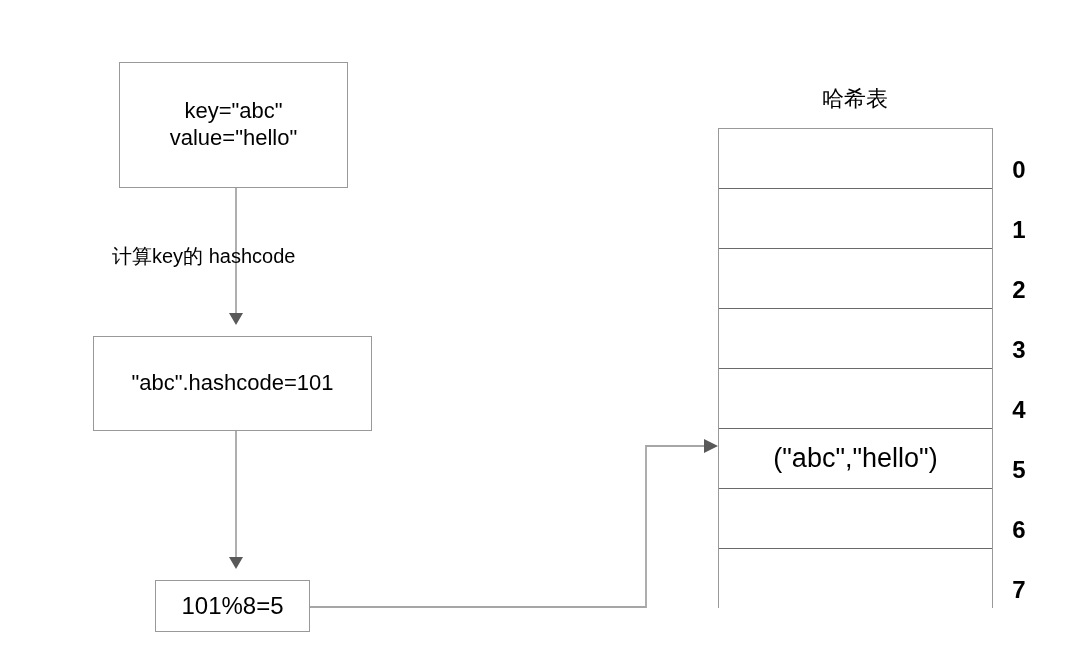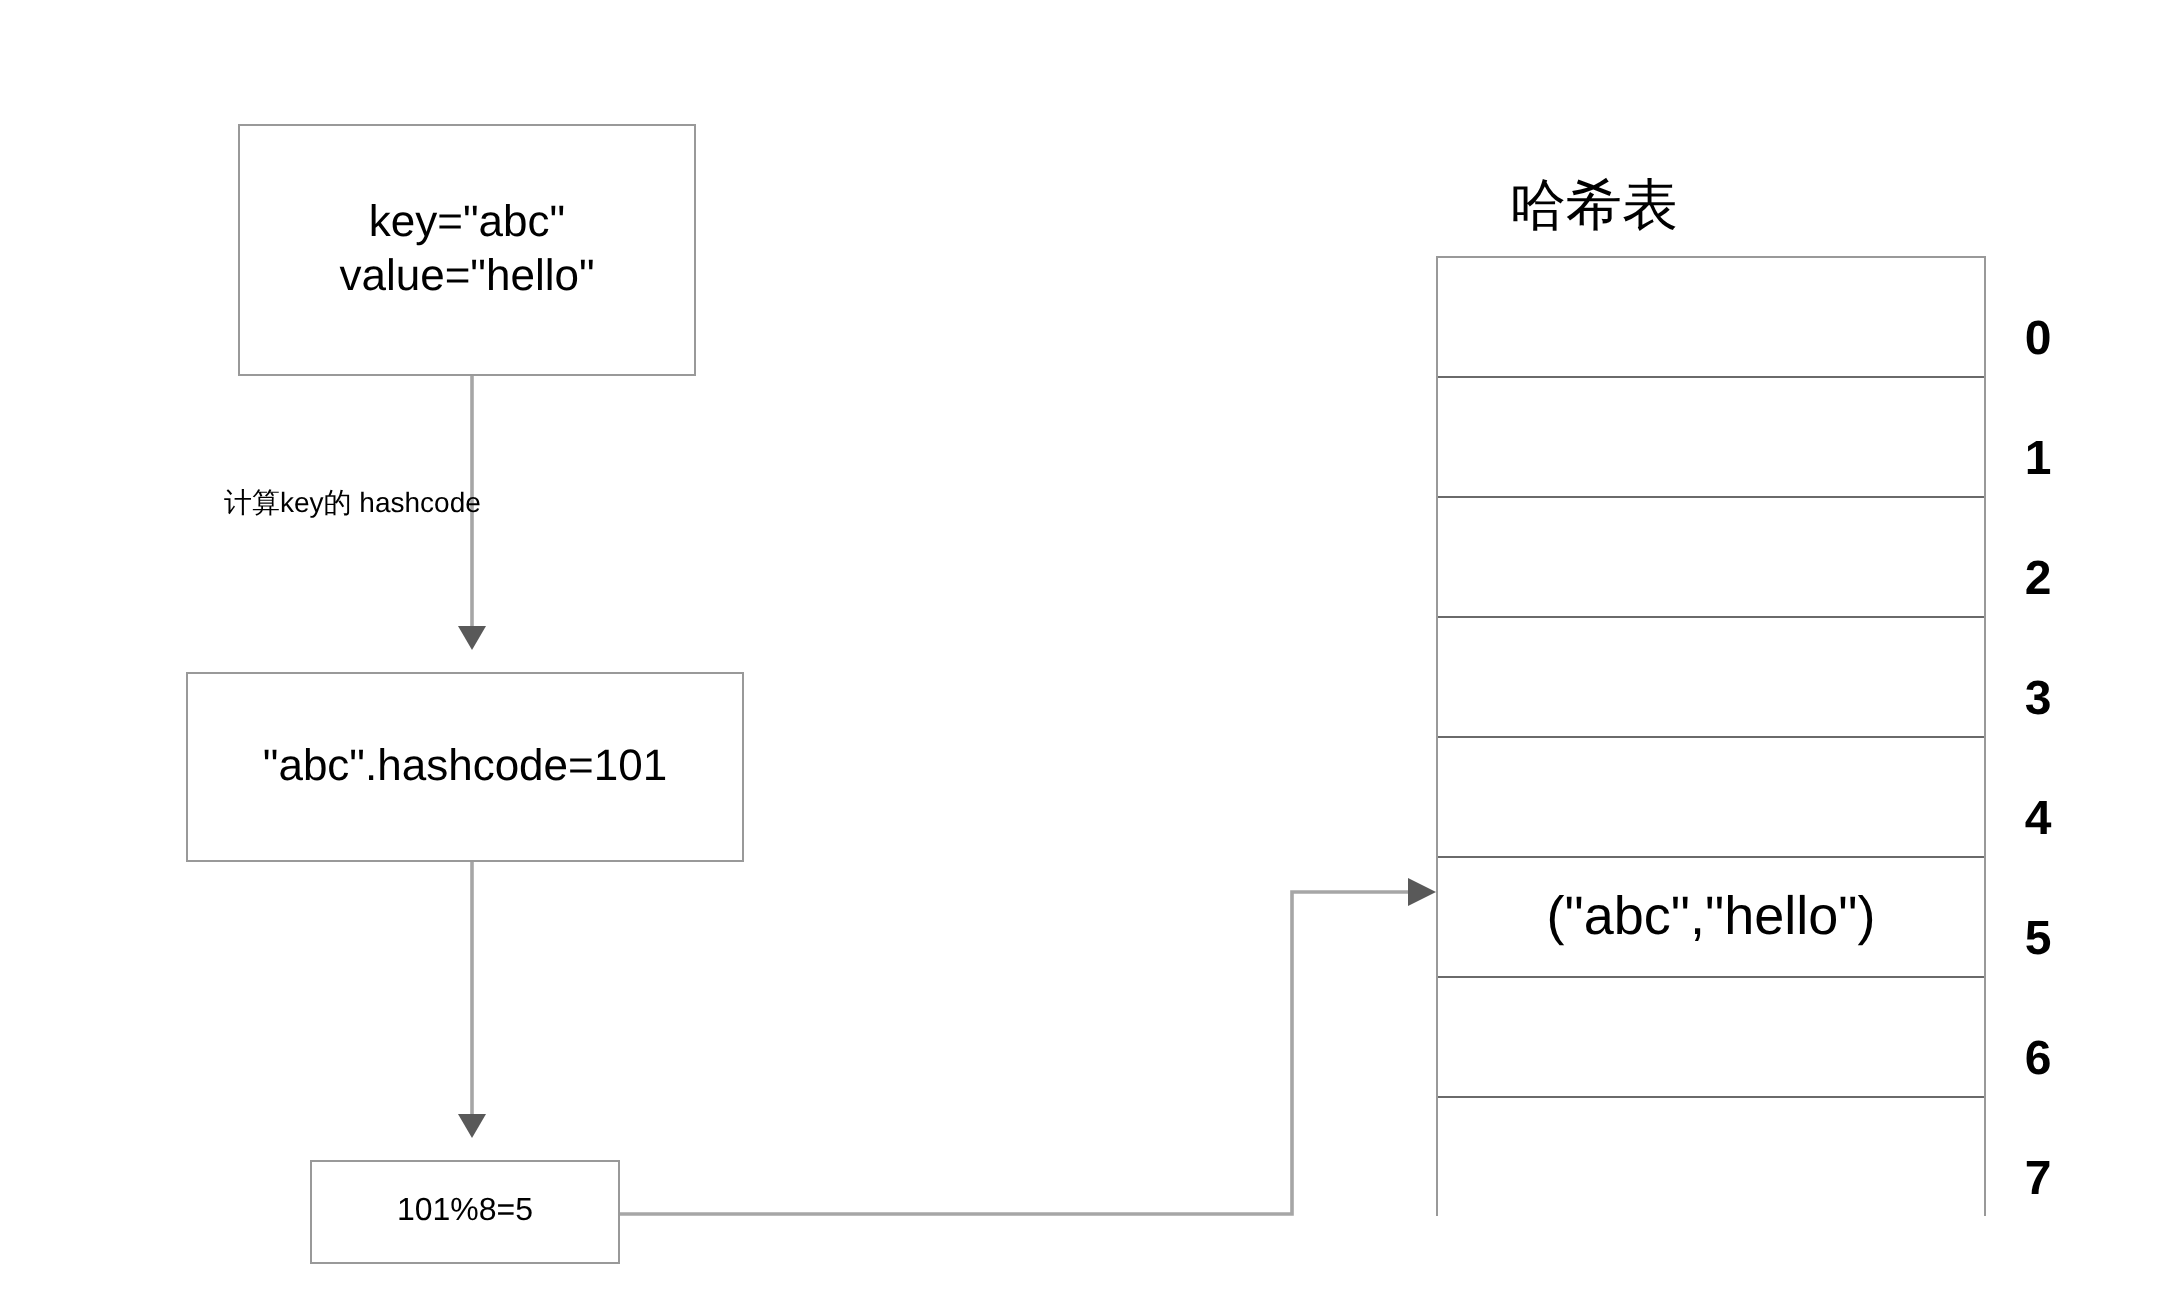--- a/index.html
+++ b/index.html
@@ -54,47 +54,47 @@
   }
   #box-hashcode .wrap {
     width: 248px;
     word-break: break-all;
   }
   #box-modulo {
     left: 155px;
     top: 580px;
     width: 155px;
     height: 52px;
-    font-size: 16px;
+    font-size: 24px;
   }
 
   .edge-label {
     position: absolute;
     color: #000000;
-    font-size: 14px;
+    font-size: 20px;
     white-space: nowrap;
     z-index: 4;
     background: transparent;
   }
   #label-hashcode {
     left: 112px;
     top: 243px;
   }
   #label-index {
     left: 43px;
     top: 485px;
   }
 
   #table-title {
     position: absolute;
     left: 755px;
     top: 84px;
     width: 200px;
-    text-align: left;
-    font-size: 28px;
+    text-align: center;
+    font-size: 22px;
     color: #000000;
     z-index: 4;
   }
 
   #hash-table {
     position: absolute;
     left: 718px;
     top: 128px;
     width: 275px;
     height: 480px;

